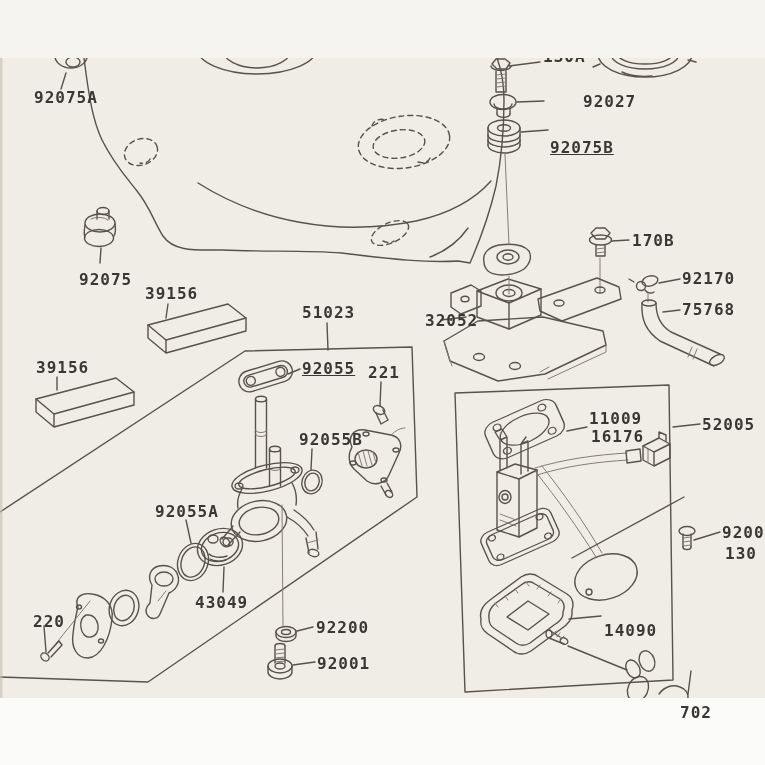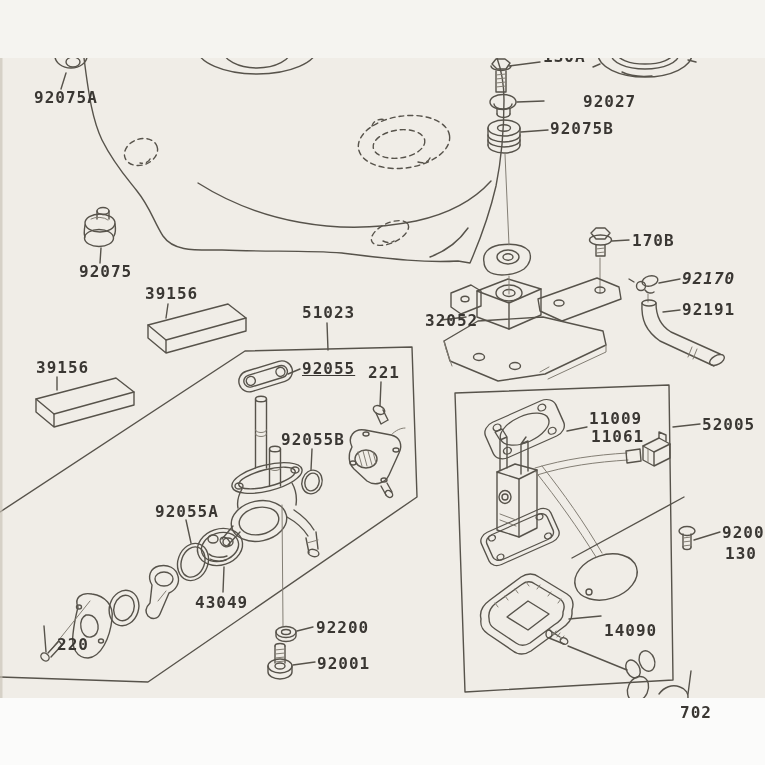--- a/index.html
+++ b/index.html
@@ -342,39 +342,39 @@
 
   <rect class="band band-top" x="0" y="0" width="765" height="58"></rect>
   <rect class="band band-bottom" x="0" y="698" width="765" height="67"></rect>
   <rect class="edge" x="0" y="58" width="2.5" height="640"></rect>
 </svg>
 
 <div id="labels-layer">
       <div class="plabel" style="left: 34px; top: 90px; text-align: center;">92075A</div>
       <div class="plabel clip-under-band" style="left: 543px; top: 49px;">130A</div>
       <div class="plabel" style="left: 547px; top: 94px; margin-left: 36px;">92027</div>
-      <div class="plabel" style="left: 550px; top: 121px;">92075B</div>
+      <div class="plabel" style="left: 550px; top: 140px; text-decoration: underline;">92075B</div>
       <div class="plabel" style="left: 632px; top: 233px;">170B</div>
-      <div class="plabel" style="left: 682px; top: 271px; font-style: italic;">92170</div>
-      <div class="plabel" style="left: 682px; top: 302px;">92191</div>
-      <div class="plabel" style="left: 79px; top: 264px;">92075</div>
+      <div class="plabel" style="left: 682px; top: 271px;">92170</div>
+      <div class="plabel" style="left: 682px; top: 302px;">75768</div>
+      <div class="plabel" style="left: 79px; top: 272px;">92075</div>
       <div class="plabel" style="left: 145px; top: 286px;">39156</div>
       <div class="plabel" style="left: 36px; top: 360px;">39156</div>
       <div class="plabel" style="left: 302px; top: 305px;">51023</div>
       <div class="plabel" style="left: 389px; top: 313px; margin-left: 36px;">32052</div>
       <div class="plabel" style="left: 302px; top: 361px; text-decoration: underline;">92055</div>
       <div class="plabel" style="left: 368px; top: 365px;">221</div>
-      <div class="plabel" style="left: 281px; top: 432px;">92055B</div>
+      <div class="plabel" style="left: 299px; top: 432px;">92055B</div>
       <div class="plabel" style="left: 155px; top: 504px;">92055A</div>
       <div class="plabel" style="left: 195px; top: 595px;">43049</div>
-      <div class="plabel" style="left: 33px; top: 637px; margin-left: 24px;">220</div>
+      <div class="plabel" style="left: 33px; top: 614px;">220</div>
       <div class="plabel" style="left: 316px; top: 620px;">92200</div>
       <div class="plabel" style="left: 317px; top: 656px;">92001</div>
       <div class="plabel" style="left: 589px; top: 411px; text-align: right;">11009</div>
-      <div class="plabel" style="left: 591px; top: 429px;">11061</div>
+      <div class="plabel" style="left: 591px; top: 429px;">16176</div>
       <div class="plabel" style="left: 702px; top: 417px;">52005</div>
       <div class="plabel" style="left: 722px; top: 525px;">9200</div>
       <div class="plabel" style="left: 725px; top: 546px; text-align: right;">130</div>
       <div class="plabel" style="left: 604px; top: 611px; margin-top: 12px;">14090</div>
       <div class="plabel" style="left: 680px; top: 657px; margin-top: 48px;">702</div>
     </div>
 
 </div>
 
 </body></html>

